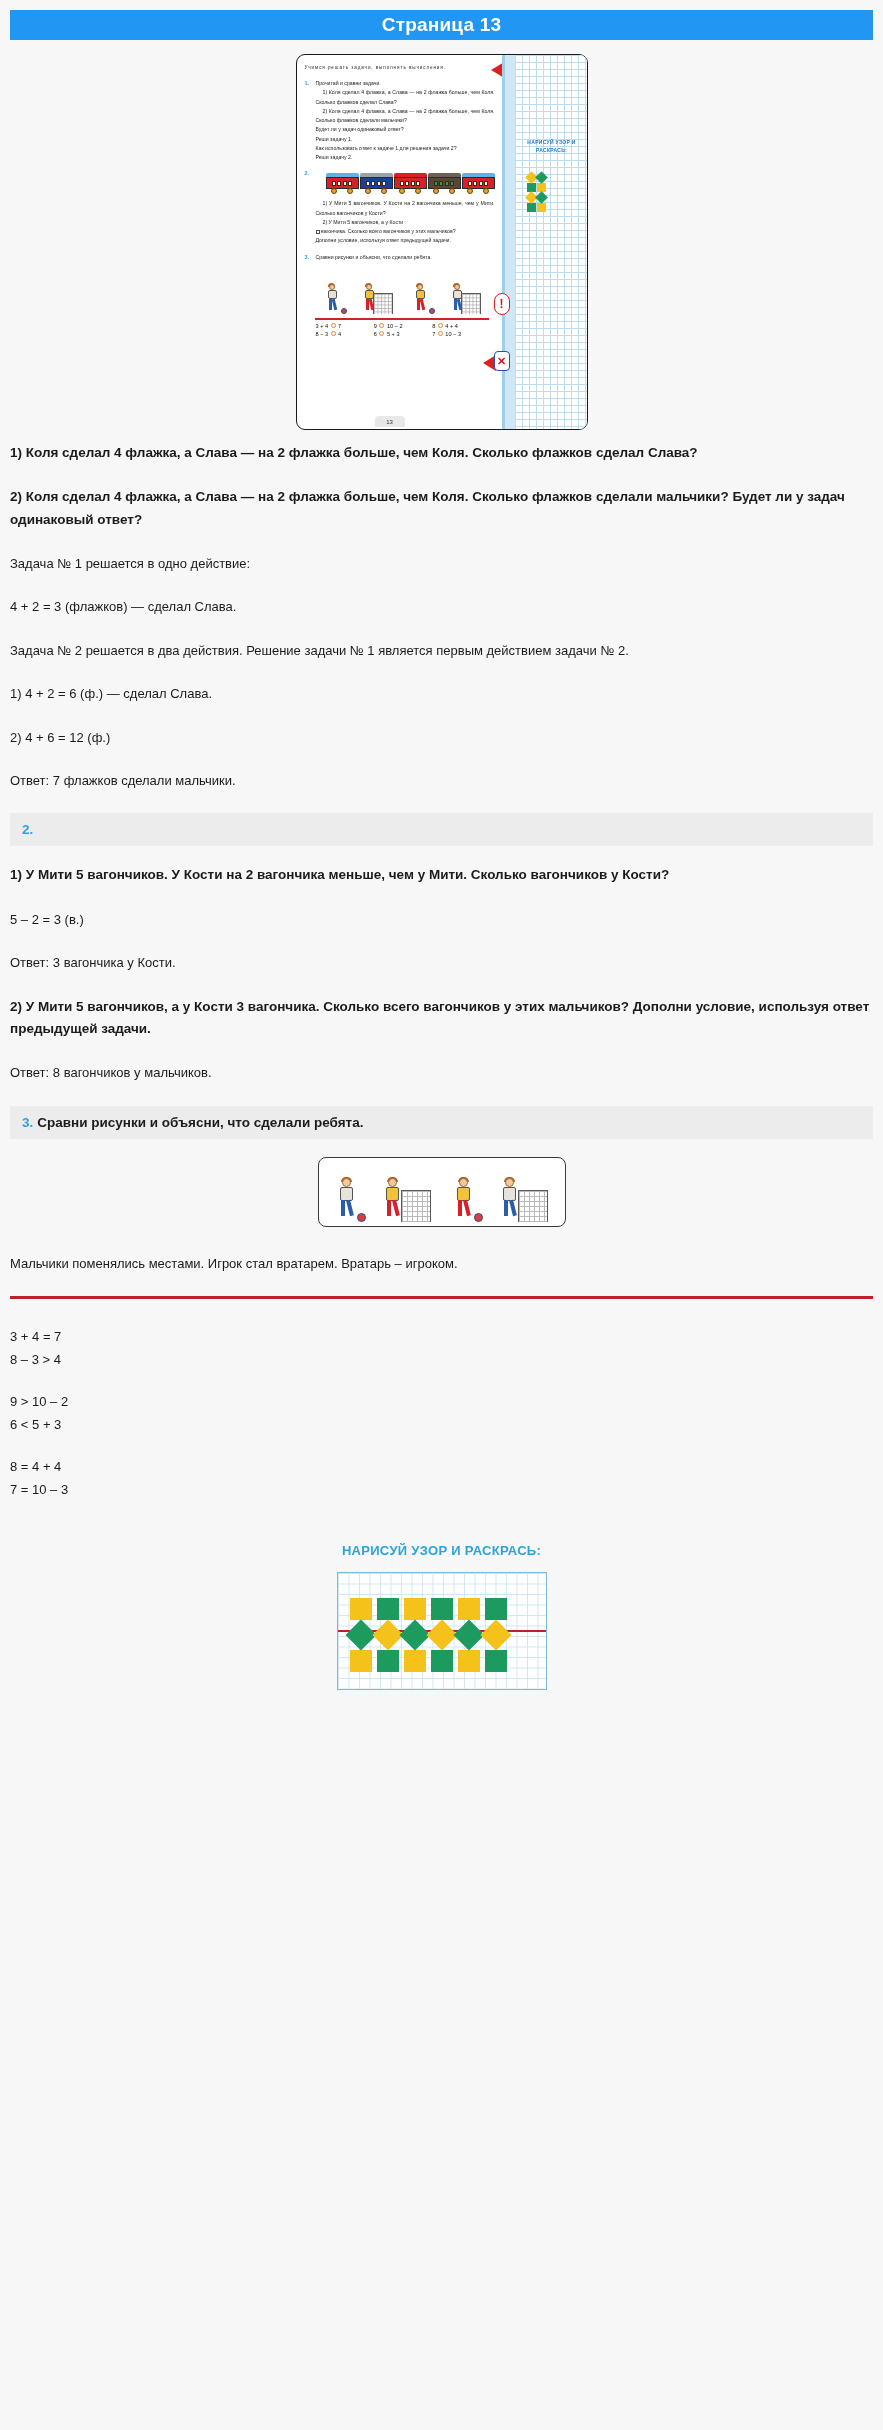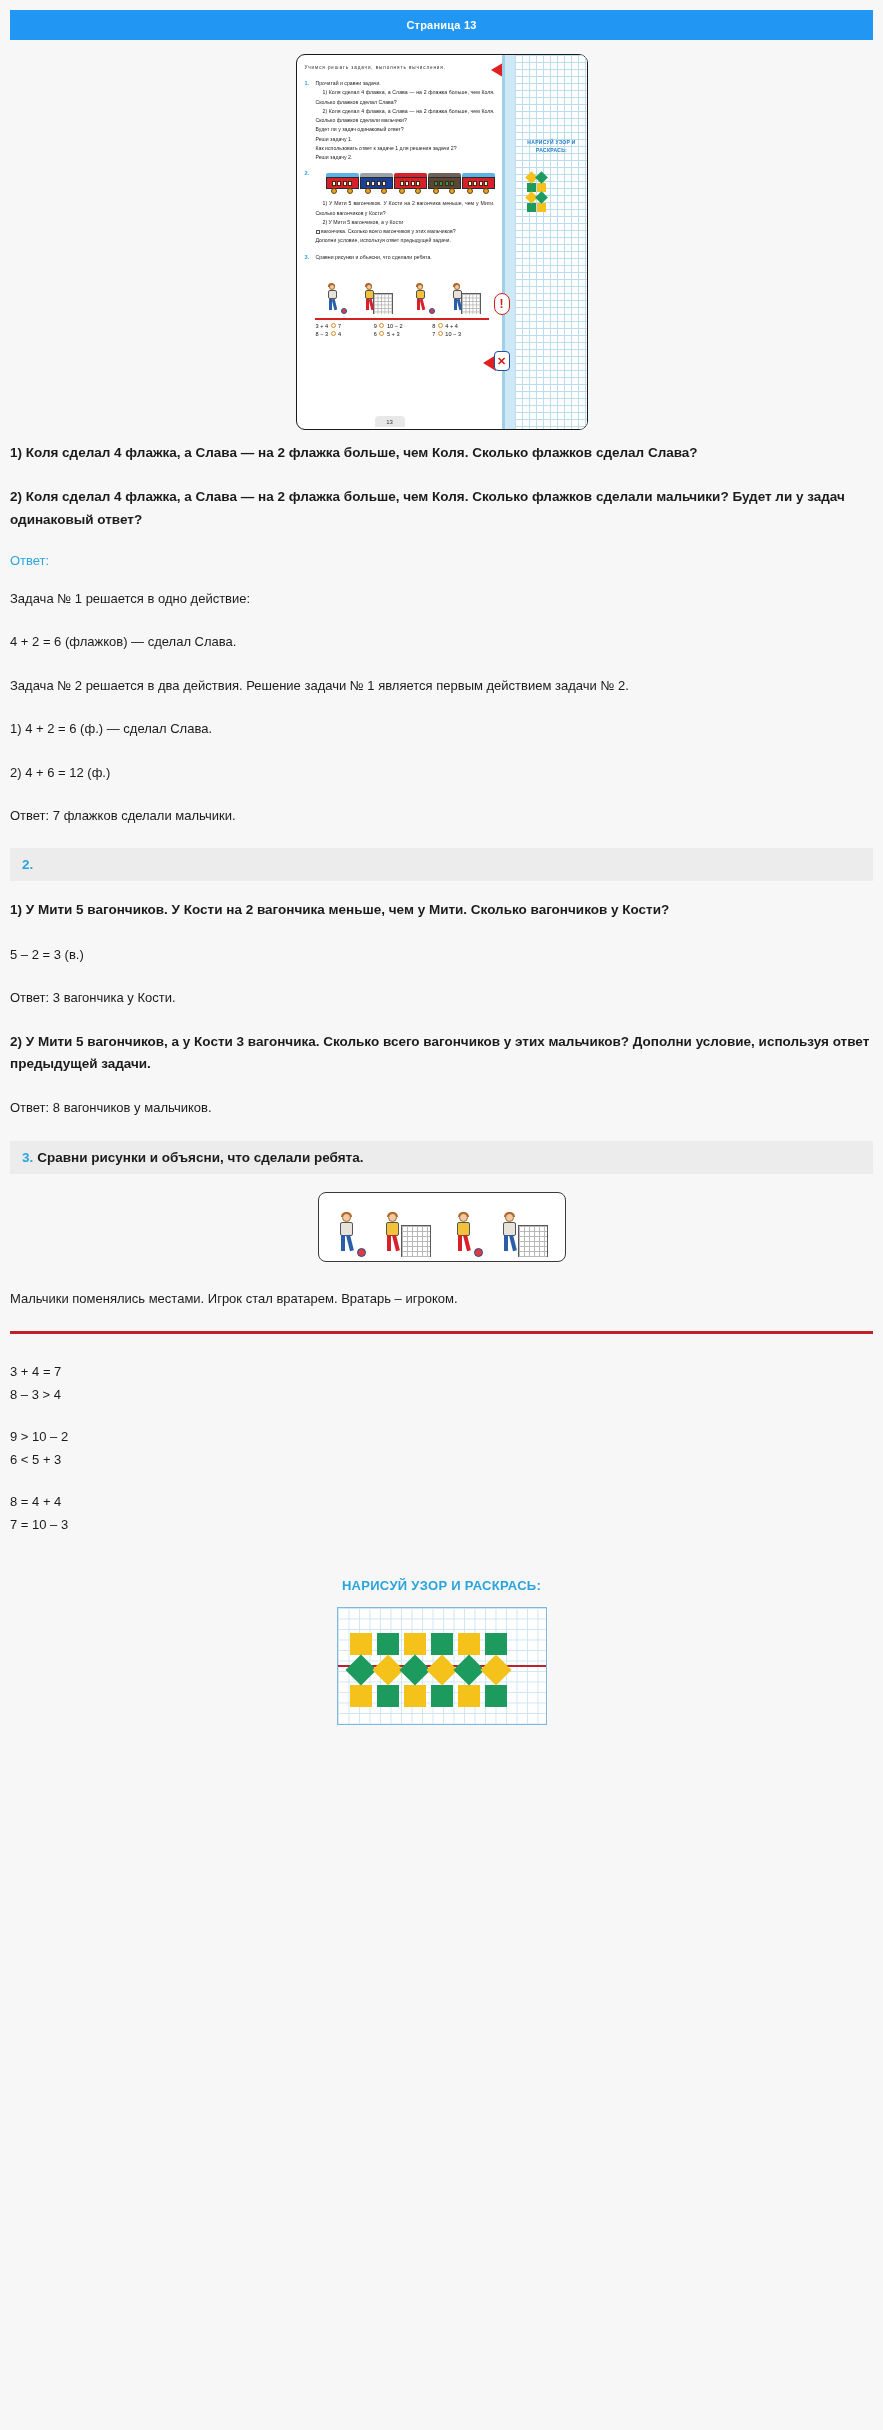--- a/index.html
+++ b/index.html
@@ -15,21 +15,21 @@
     background: #f7f7f7;
     position: relative;
   }
 
   
   .titlebar {
     margin: 10px 10px 0 10px;
     height: 30px;
     background: #2196f3;
     color: #ffffff;
-    font-size: 11px;
+    font-size: 19px;
     font-weight: bold;
     display: flex;
     align-items: center;
     justify-content: center;
     letter-spacing: .2px;
   }
 
   
   .scan-wrap {
     display: flex;
@@ -503,23 +503,22 @@
         <div class="badge-x">✕</div>
       </div>
 
     </div>
   </div>
 
   <div class="article">
 
     <p class="q">1) Коля сделал 4 флажка, а Слава — на 2 флажка больше, чем Коля. Сколько флажков сделал Слава?</p>
     <p class="q">2) Коля сделал 4 флажка, а Слава — на 2 флажка больше, чем Коля. Сколько флажков сделали мальчики? Будет ли у задач одинаковый ответ?</p>
-    <p class="answer-label">Ответ:</p>
     <p class="t">Задача № 1 решается в одно действие:</p>
-    <p class="t">4 + 2 = 6 (флажков) — сделал Слава.</p>
+    <p class="t">4 + 2 = 3 (флажков) — сделал Слава.</p>
     <p class="t">Задача № 2 решается в два действия. Решение задачи № 1 является первым действием задачи № 2.</p>
     <p class="t">1) 4 + 2 = 6 (ф.) — сделал Слава.</p>
     <p class="t">2) 4 + 6 = 12 (ф.)</p>
     <p class="t">Ответ: 7 флажков сделали мальчики.</p>
 
     <div class="sec-head">
       <span class="n">2.</span><span></span>
     </div>
     <p class="q">1) У Мити 5 вагончиков. У Кости на 2 вагончика меньше, чем у Мити. Сколько вагончиков у Кости?</p>
     <p class="t">5 – 2 = 3 (в.)</p>

